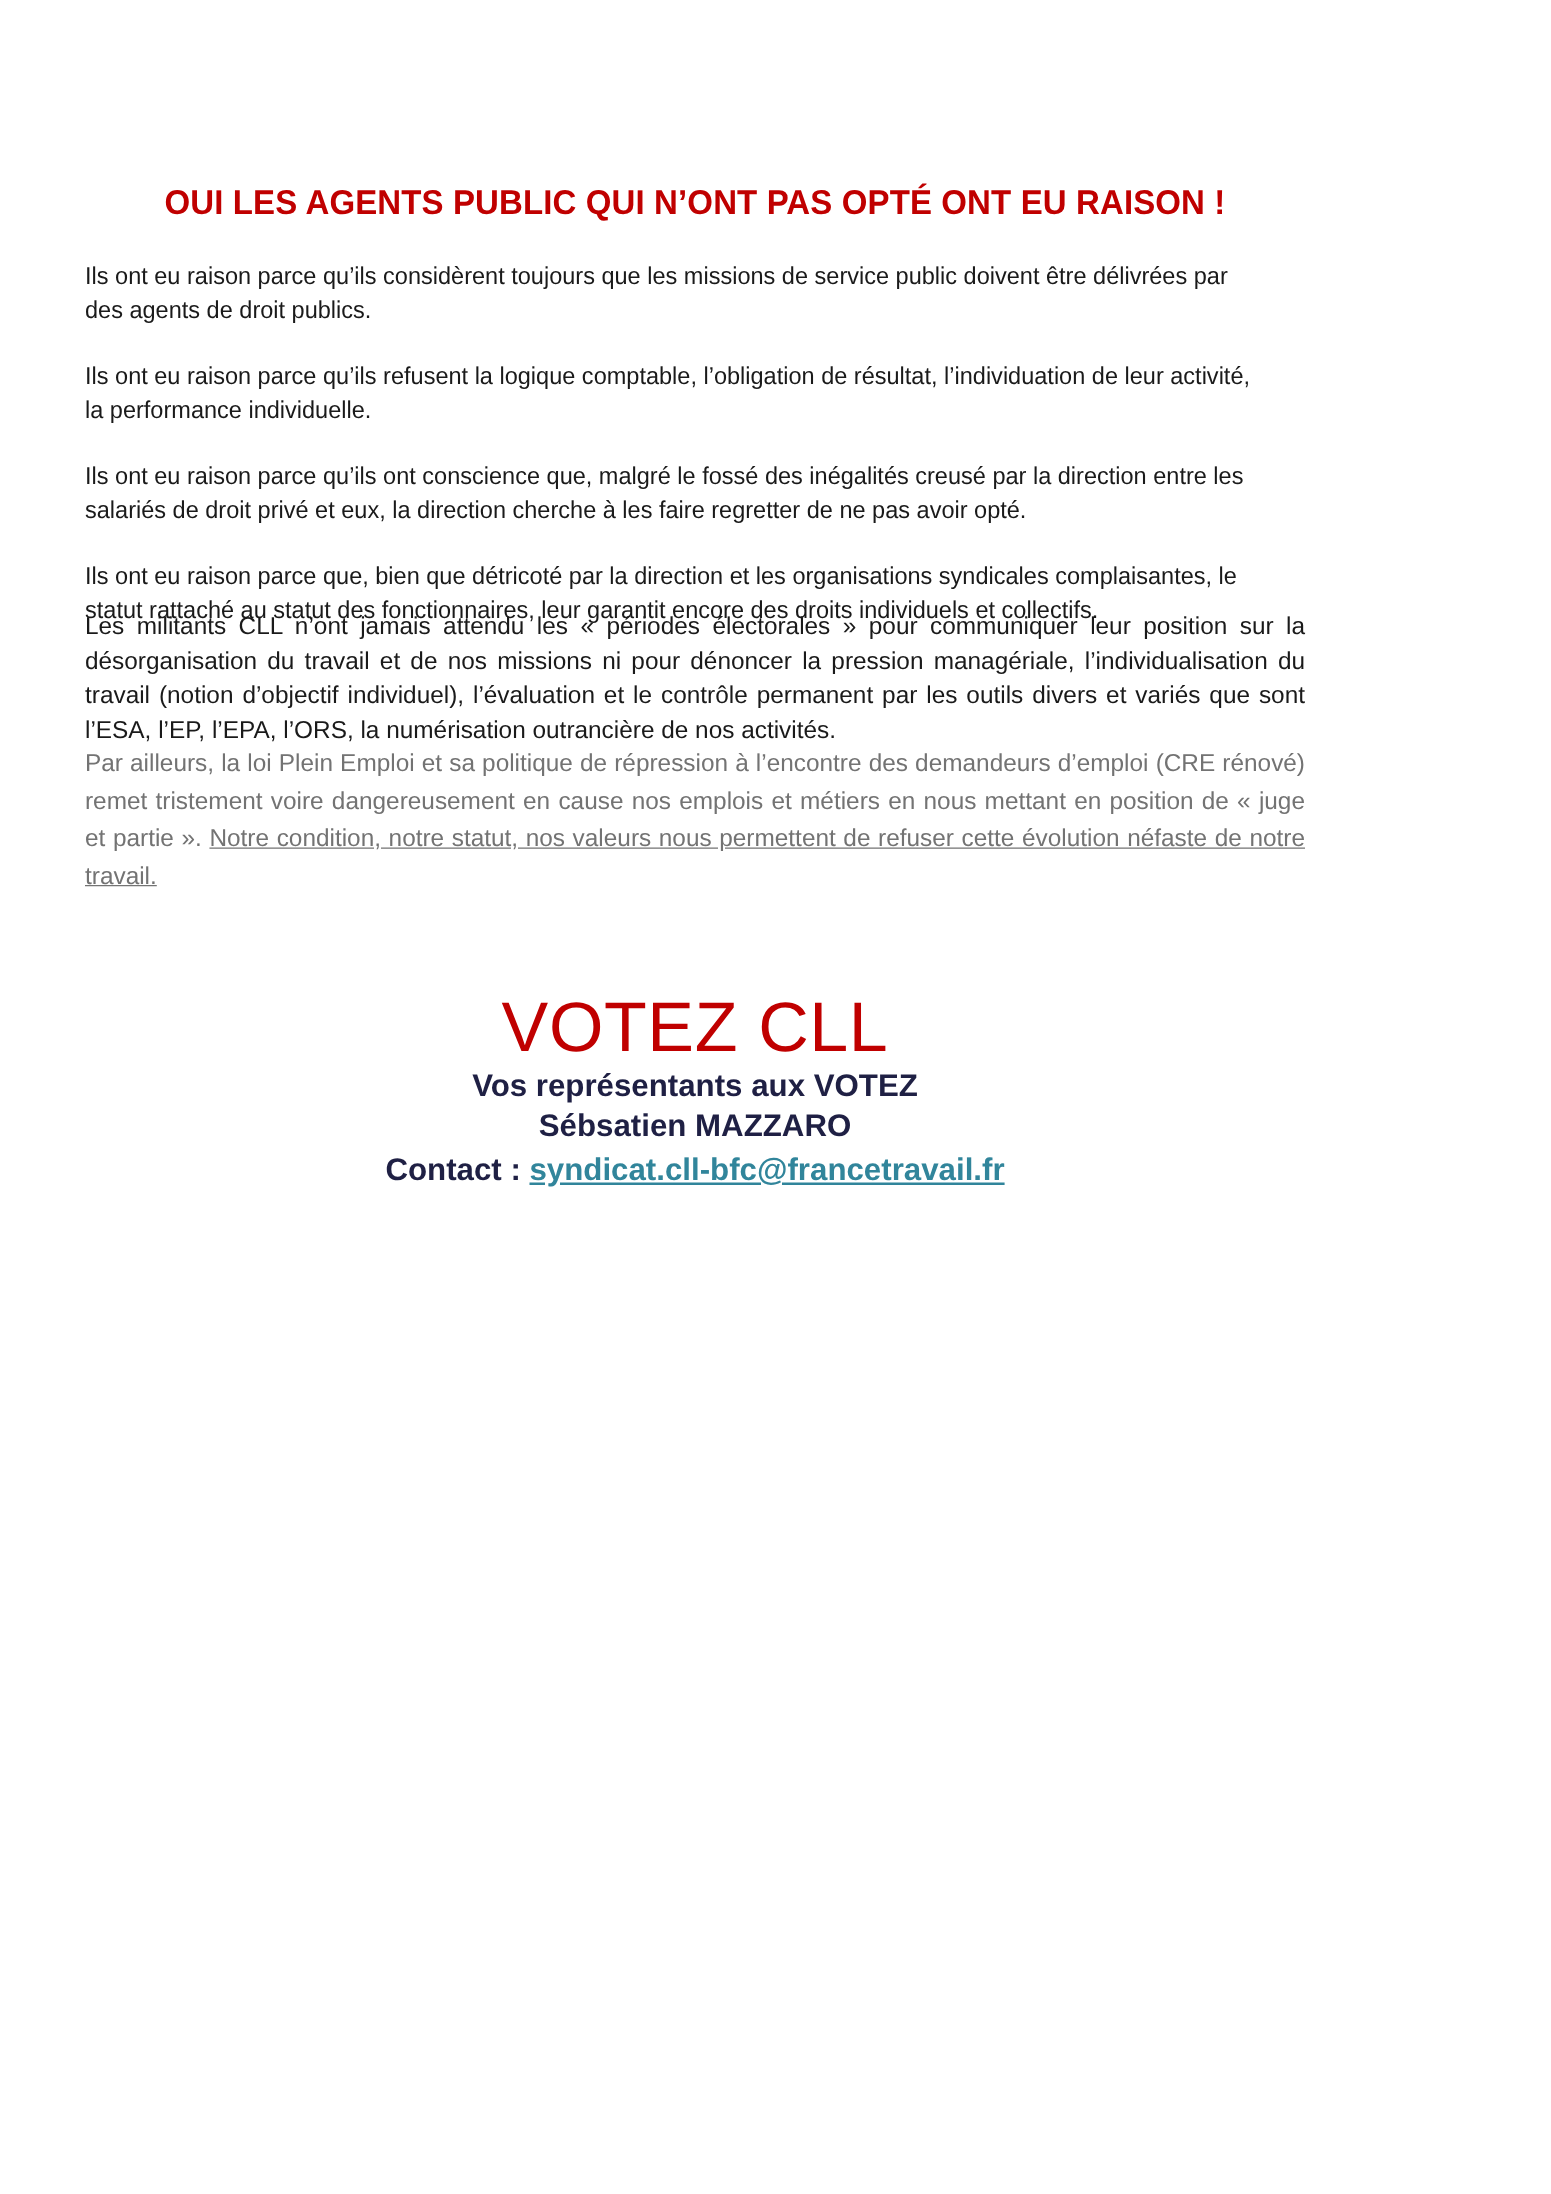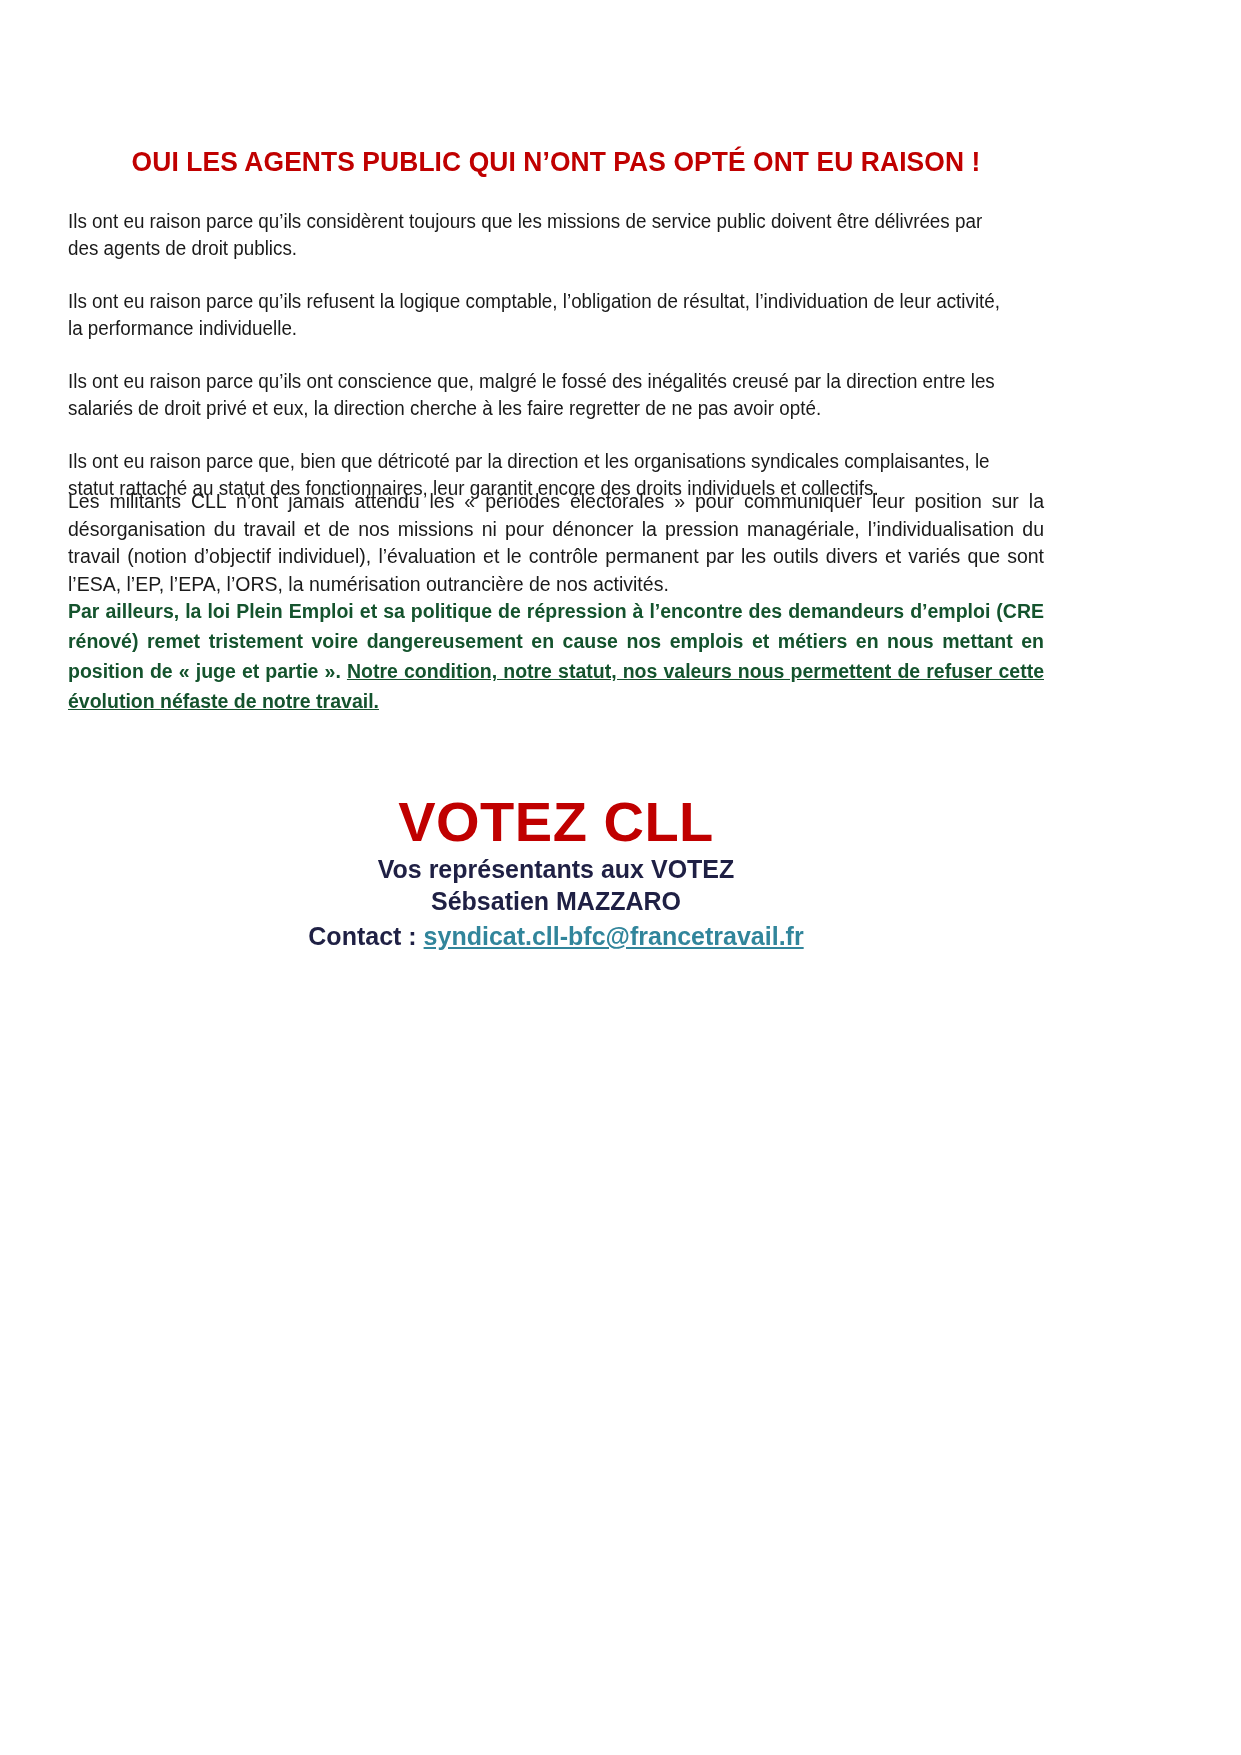--- a/index.html
+++ b/index.html
@@ -97,42 +97,42 @@
     position: absolute;
     left: 0;
     top: 550px;
     width: 976px;
   }
 
   p.para-red {
     margin: 0;
     font-size: 19.5px;
     line-height: 30px;
-    color: #14532d;
-    font-weight: bold;
+    color: #737373;
+    font-weight: normal;
     text-align: justify;
     text-justify: inter-word;
     font-family: "Liberation Sans", sans-serif;
   }
   p.para-red .u {
     text-decoration: underline;
   }
 
   
   .vote-block {
     position: absolute;
     left: 0;
     top: 745px;
     width: 976px;
     text-align: center;
   }
 
   .votez {
     color: #C00000;
-    font-weight: bold;
+    font-weight: normal;
     font-size: 56px;
     line-height: 62px;
     letter-spacing: 0.5px;
     font-family: "Liberation Sans", sans-serif;
   }
 
   .rep-line {
     color: #1F2044;
     font-weight: bold;
     font-size: 25px;

